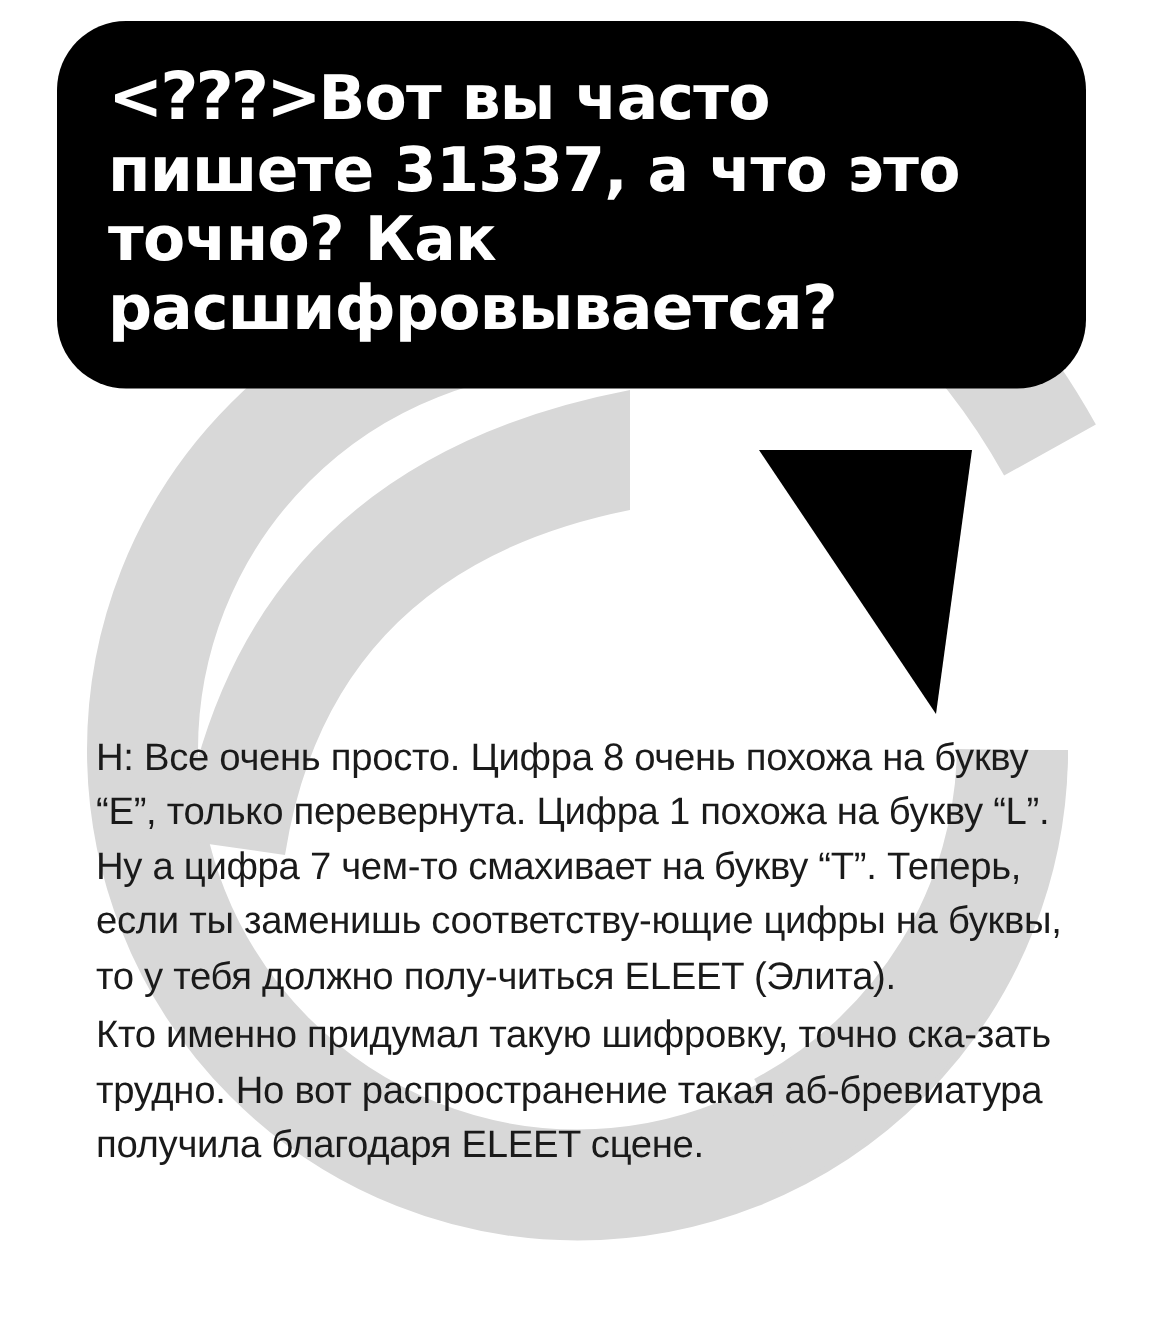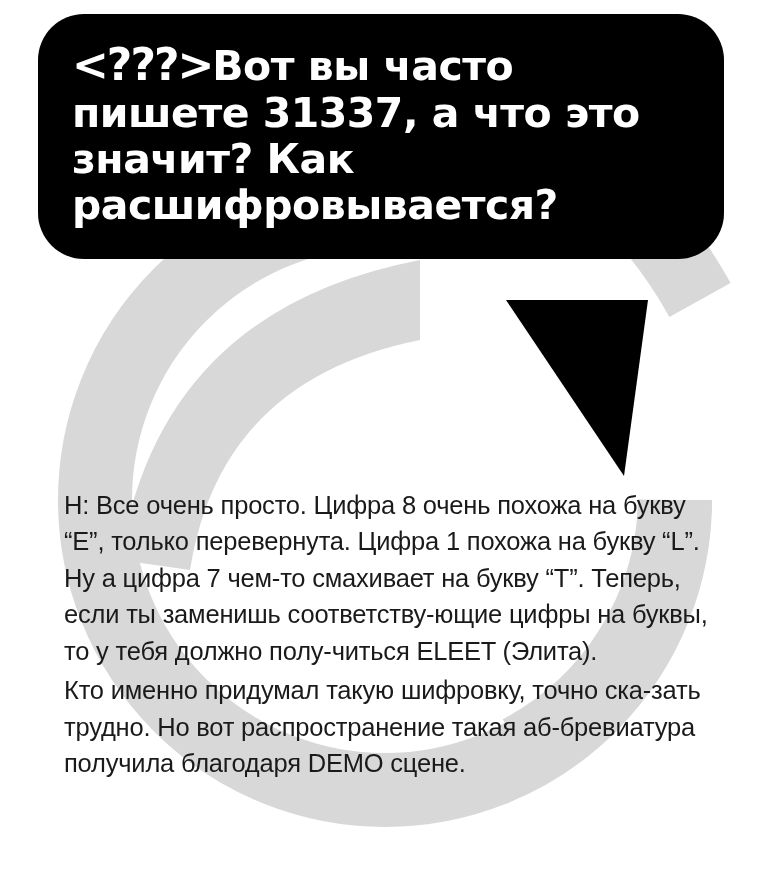--- a/index.html
+++ b/index.html
@@ -100,20 +100,20 @@
     <path d="M120 560 q 40 -250 300 -300 l 0 80 q -200 40 -230 230 z"></path>
   </g>
 </svg>
 
 <svg class="bubble-tail-2" width="200" height="180" viewBox="0 0 200 180" xmlns="http://www.w3.org/2000/svg" aria-hidden="true">
   <polygon points="0,0 142,0 118,176" fill="#000000"></polygon>
 </svg>
 
 <div class="bubble-wrap">
   <div class="bubble">
-    <p class="bubble-text"><span class="bubble-prefix">&lt;???&gt;</span><span>Вот вы часто пишете 31337, а что это значит? Как расшифровывается?</span></p>
+    <p class="bubble-text"><span class="bubble-prefix">&lt;???&gt;</span><span>Вот вы часто пишете 31337, а что это точно? Как расшифровывается?</span></p>
   </div>
 </div>
 
 <div class="body-copy">
   <p class="para">H: Все очень просто. Цифра 8 очень похожа на букву “E”, только перевернута. Цифра 1 похожа на букву “L”. Ну а цифра 7 чем-то смахивает на букву “T”. Теперь, если ты заменишь соответству-ющие цифры на буквы, то у тебя должно полу-читься ELEET (Элита).</p>
-  <p class="para">Кто именно придумал такую шифровку, точно ска-зать трудно. Но вот распространение такая аб-бревиатура получила благодаря DEMO сцене.</p>
+  <p class="para">Кто именно придумал такую шифровку, точно ска-зать трудно. Но вот распространение такая аб-бревиатура получила благодаря ELEET сцене.</p>
 </div>
 
 </body></html>

